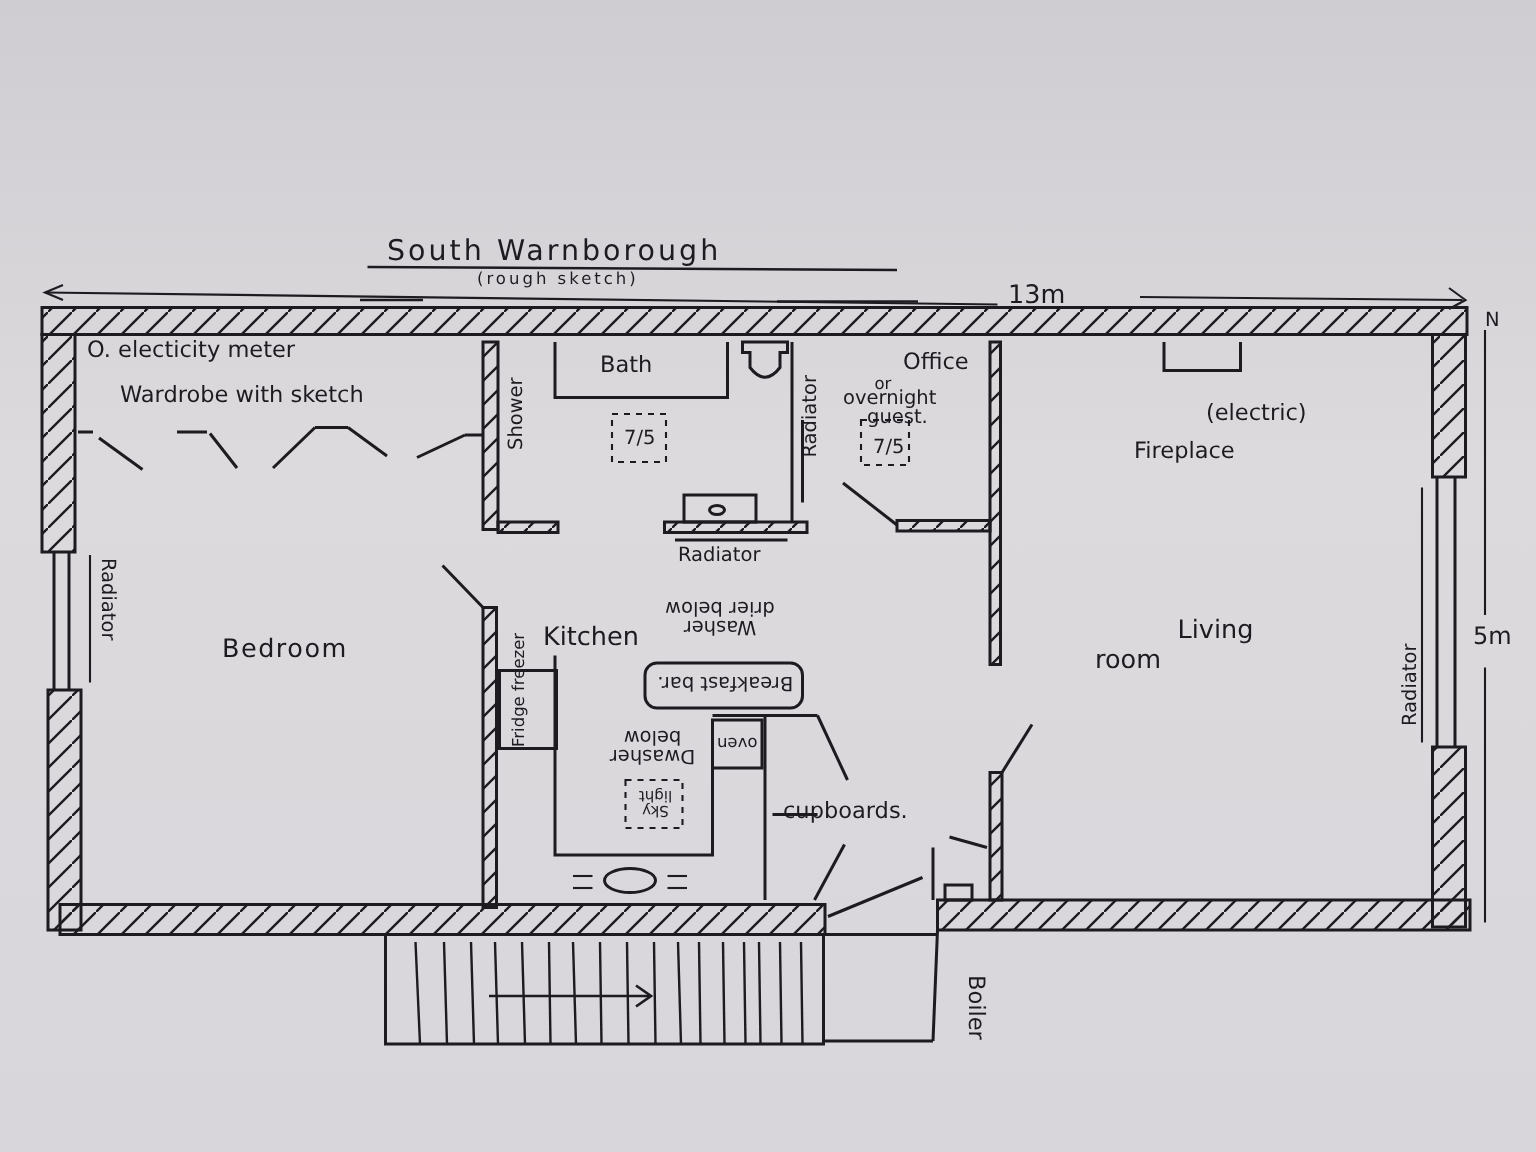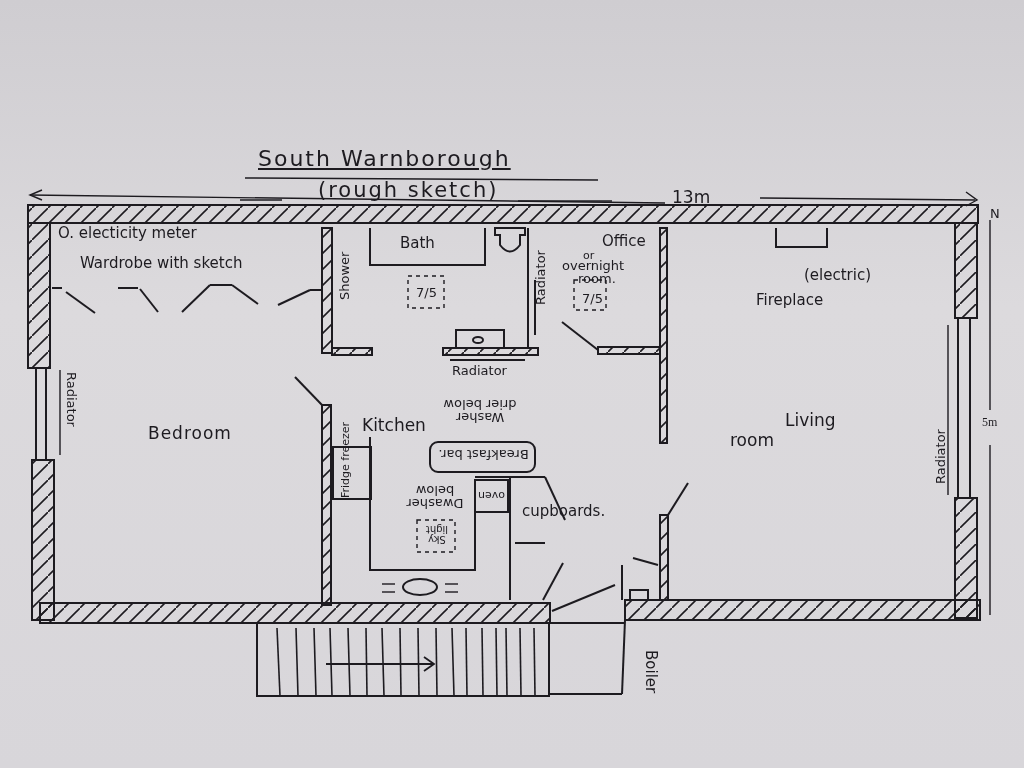--- a/index.html
+++ b/index.html
@@ -152,52 +152,52 @@
       <line x1="496" y1="628" x2="497" y2="696"></line>
       <line x1="506" y1="628" x2="507" y2="696"></line>
       <line x1="520" y1="628" x2="521" y2="696"></line>
       <line x1="534" y1="628" x2="535" y2="696"></line>
     </g>
     <line x1="326" y1="664" x2="434" y2="664" stroke-width="1.8"></line>
     <polyline points="424,657 434,664 424,671" stroke-width="1.8"></polyline>
   </g>
 </svg>
 
-<div class="lbl" style="left:258px;top:148px;font-size:22px;letter-spacing:2px;text-decoration:underline;">South Warnborough</div>
-<div class="lbl" style="left:318px;top:180px;font-size:21px;letter-spacing:2px;">(rough sketch)</div>
+<div class="lbl" style="left:258px;top:158px;font-size:19px;letter-spacing:2px;">South Warnborough</div>
+<div class="lbl" style="left:318px;top:180px;font-size:11px;letter-spacing:2px;">(rough sketch)</div>
 
 <div class="lbl big" style="left:672px;top:189px;">13m</div>
-<div class="lbl" style="left:982px;top:416px;font-size:12px;font-family:Liberation Serif, serif;">5m</div>
+<div class="lbl" style="left:982px;top:416px;font-size:16px;">5m</div>
 <div class="lbl small" style="left:990px;top:207px;">N</div>
 
 <div class="lbl med" style="left:58px;top:226px;">O. electicity meter</div>
 <div class="lbl med" style="left:80px;top:256px;">Wardrobe with sketch</div>
 <div class="lbl big" style="left:148px;top:425px;letter-spacing:1px;">Bedroom</div>
 <div class="lbl small vertr" style="left:78px;top:372px;">Radiator</div>
 
 <div class="lbl small vert" style="left:338px;top:300px;">Shower</div>
 <div class="lbl med" style="left:400px;top:236px;">Bath</div>
 <div class="lbl small" style="left:416px;top:286px;">7/5</div>
 <div class="lbl small" style="left:452px;top:364px;">Radiator</div>
 <div class="lbl small vert" style="left:534px;top:305px;">Radiator</div>
 
 <div class="lbl med" style="left:562px;top:234px;margin-left:40px;">Office</div>
 <div class="lbl" style="left:583px;top:250px;font-size:11px;">or</div>
 <div class="lbl small" style="left:562px;top:259px;">overnight</div>
-<div class="lbl small" style="left:578px;top:272px;">room.</div>
+<div class="lbl small" style="left:578px;top:272px;">guest.</div>
 <div class="lbl small" style="left:582px;top:292px;">7/5</div>
 
 <div class="lbl big" style="left:346px;top:417px;margin-left:16px;">Kitchen</div>
 <div class="lbl" style="left:340px;top:498px;font-size:11px;transform-origin:left top;transform:rotate(-90deg);">Fridge freezer</div>
 <div class="lbl small flip" style="left:440px;top:398px;width:80px;white-space:normal;text-align:center;">Washer drier below</div>
 <div class="lbl small flip" style="left:436px;top:448px;width:95px;white-space:normal;text-align:center;">Breakfast bar.</div>
 <div class="lbl small flip" style="left:400px;top:484px;width:70px;white-space:normal;text-align:center;">Dwasher below</div>
 <div class="lbl" style="left:478px;top:490px;font-size:11px;transform:rotate(180deg);">oven</div>
 <div class="lbl flip" style="left:420px;top:524px;font-size:10px;width:34px;white-space:normal;text-align:center;">Sky light</div>
-<div class="lbl med" style="left:522px;top:504px;text-align:right;">cupboards.</div>
+<div class="lbl med" style="left:522px;top:533px;text-align:right;">cupboards.</div>
 
 <div class="lbl med" style="left:756px;top:253px;margin-top:40px;">Fireplace</div>
 <div class="lbl med" style="left:760px;top:268px;margin-left:44px;">(electric)</div>
 <div class="lbl big" style="left:752px;top:412px;margin-left:33px;">Living</div>
 <div class="lbl big" style="left:730px;top:432px;">room</div>
 <div class="lbl small vert" style="left:934px;top:484px;">Radiator</div>
 
 <div class="lbl med vertr" style="left:658px;top:650px;">Boiler</div>
 
 </body></html>

